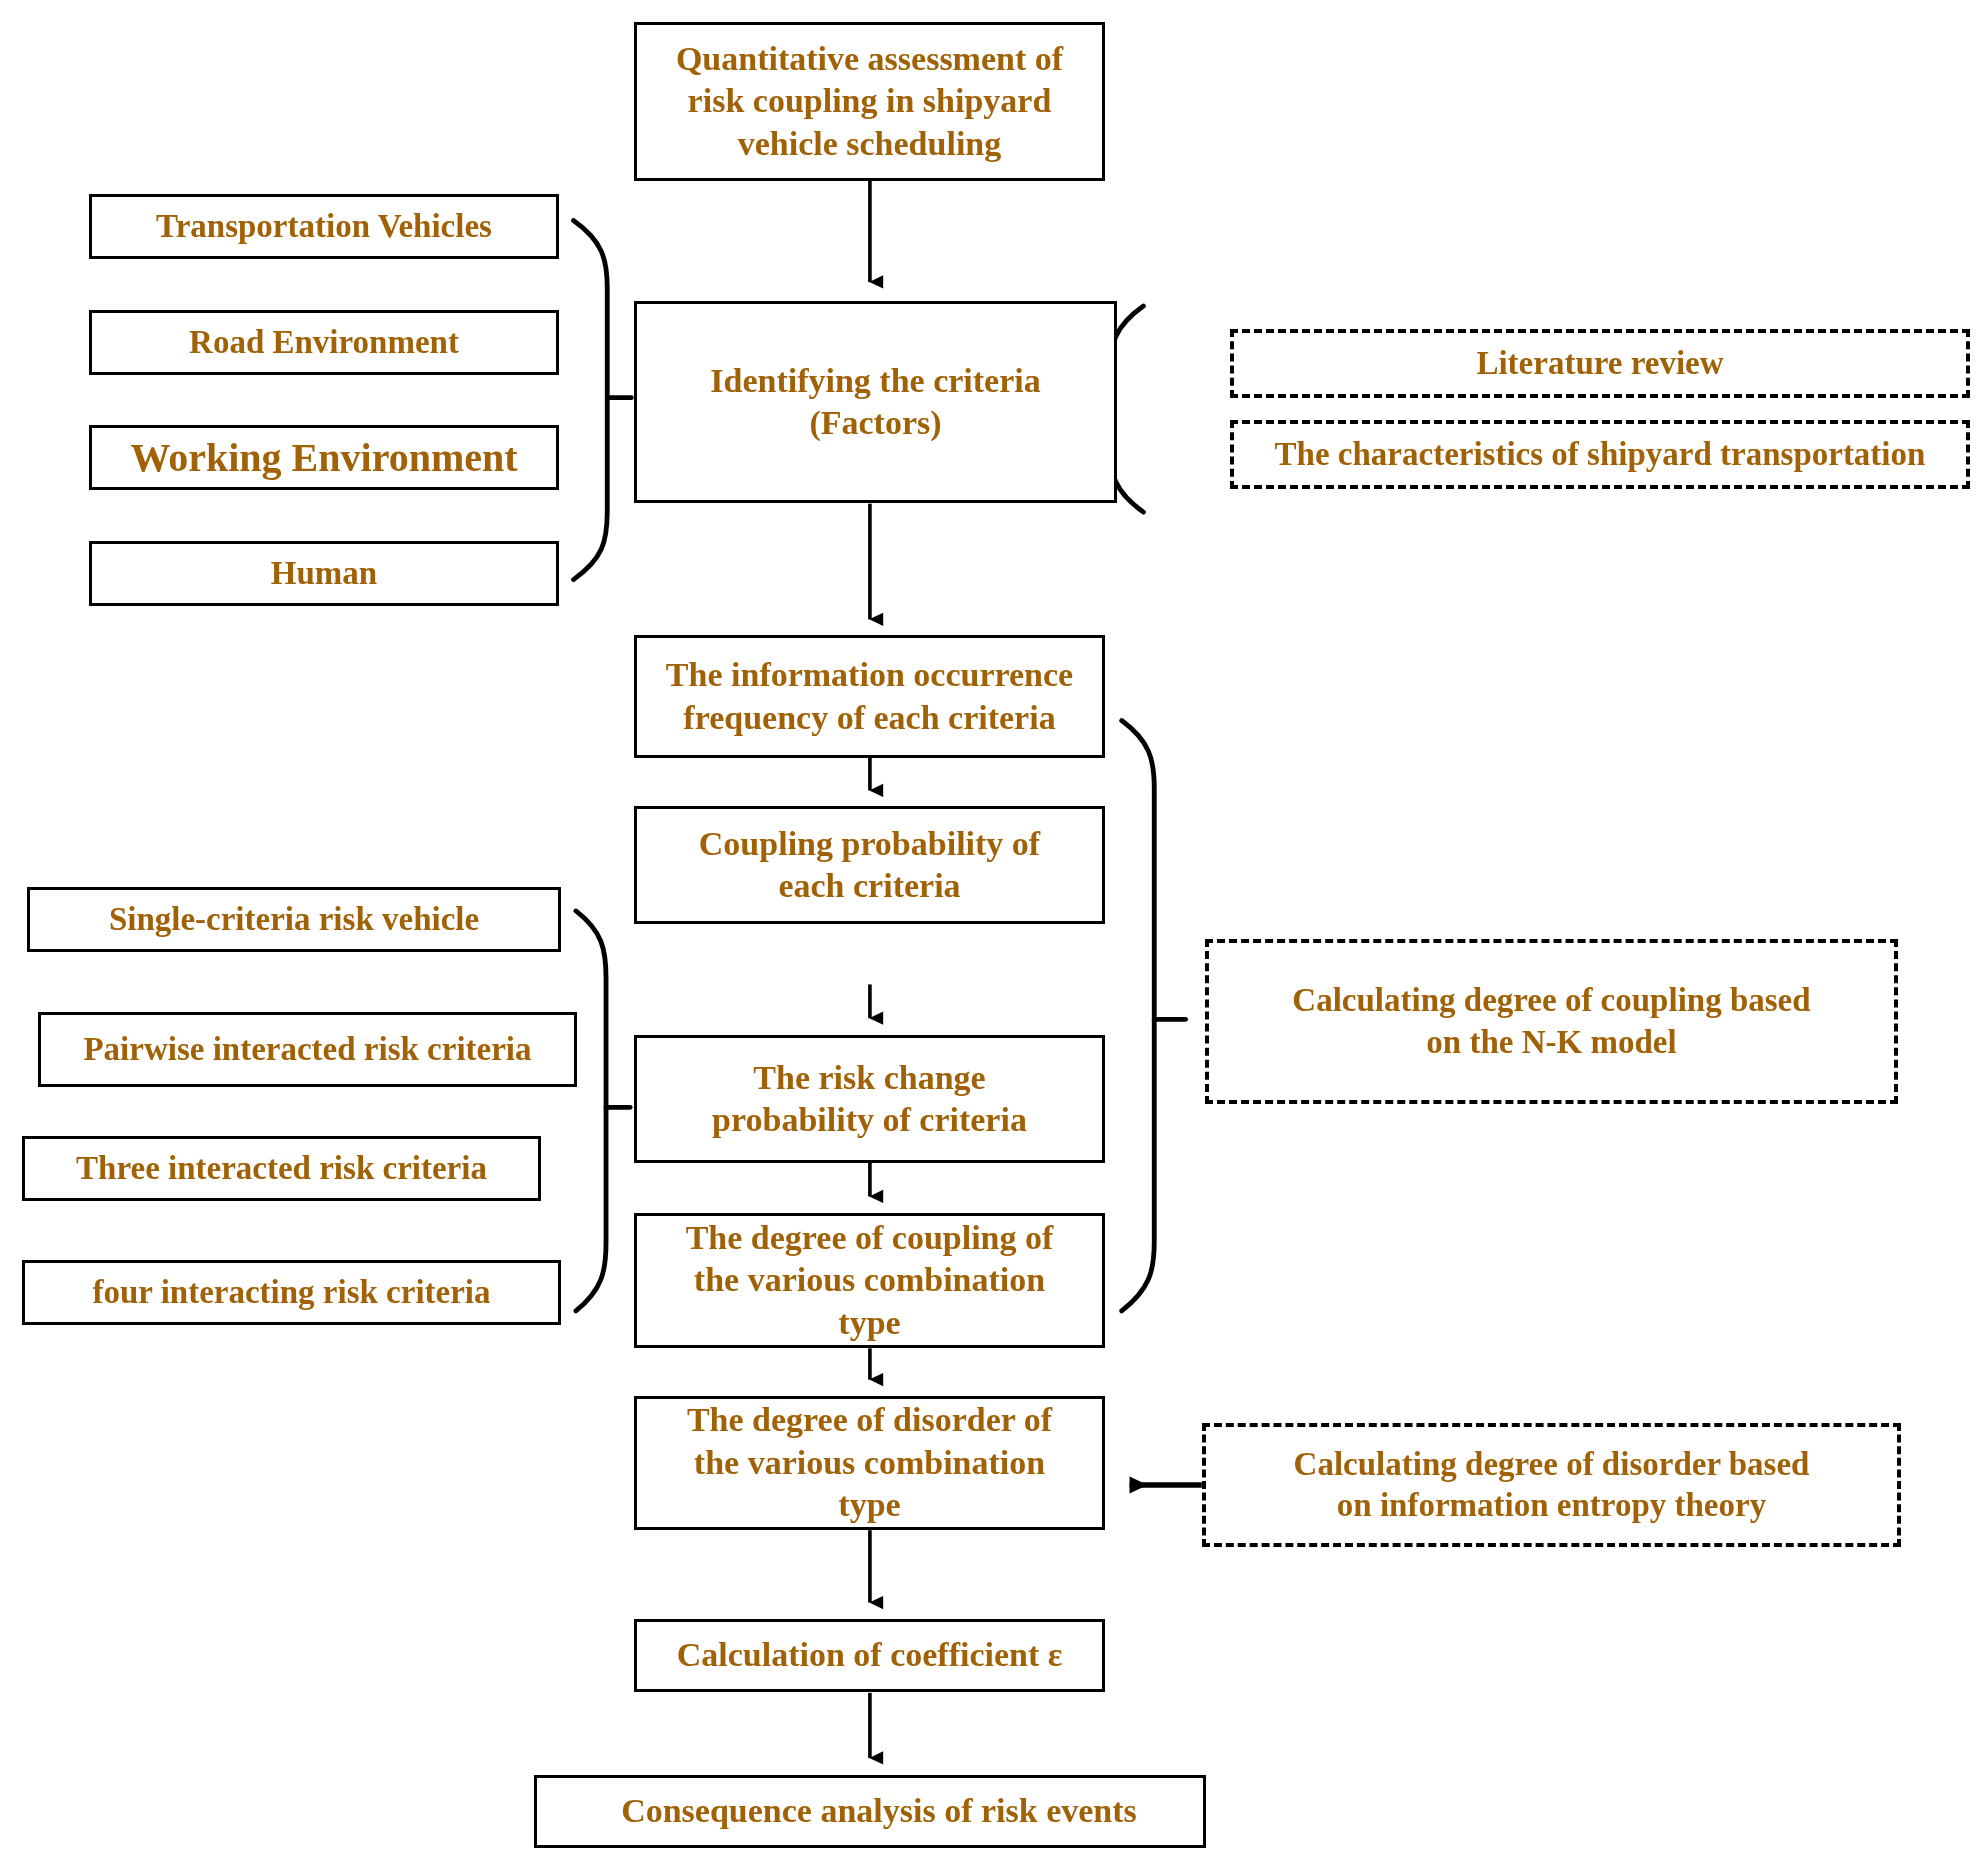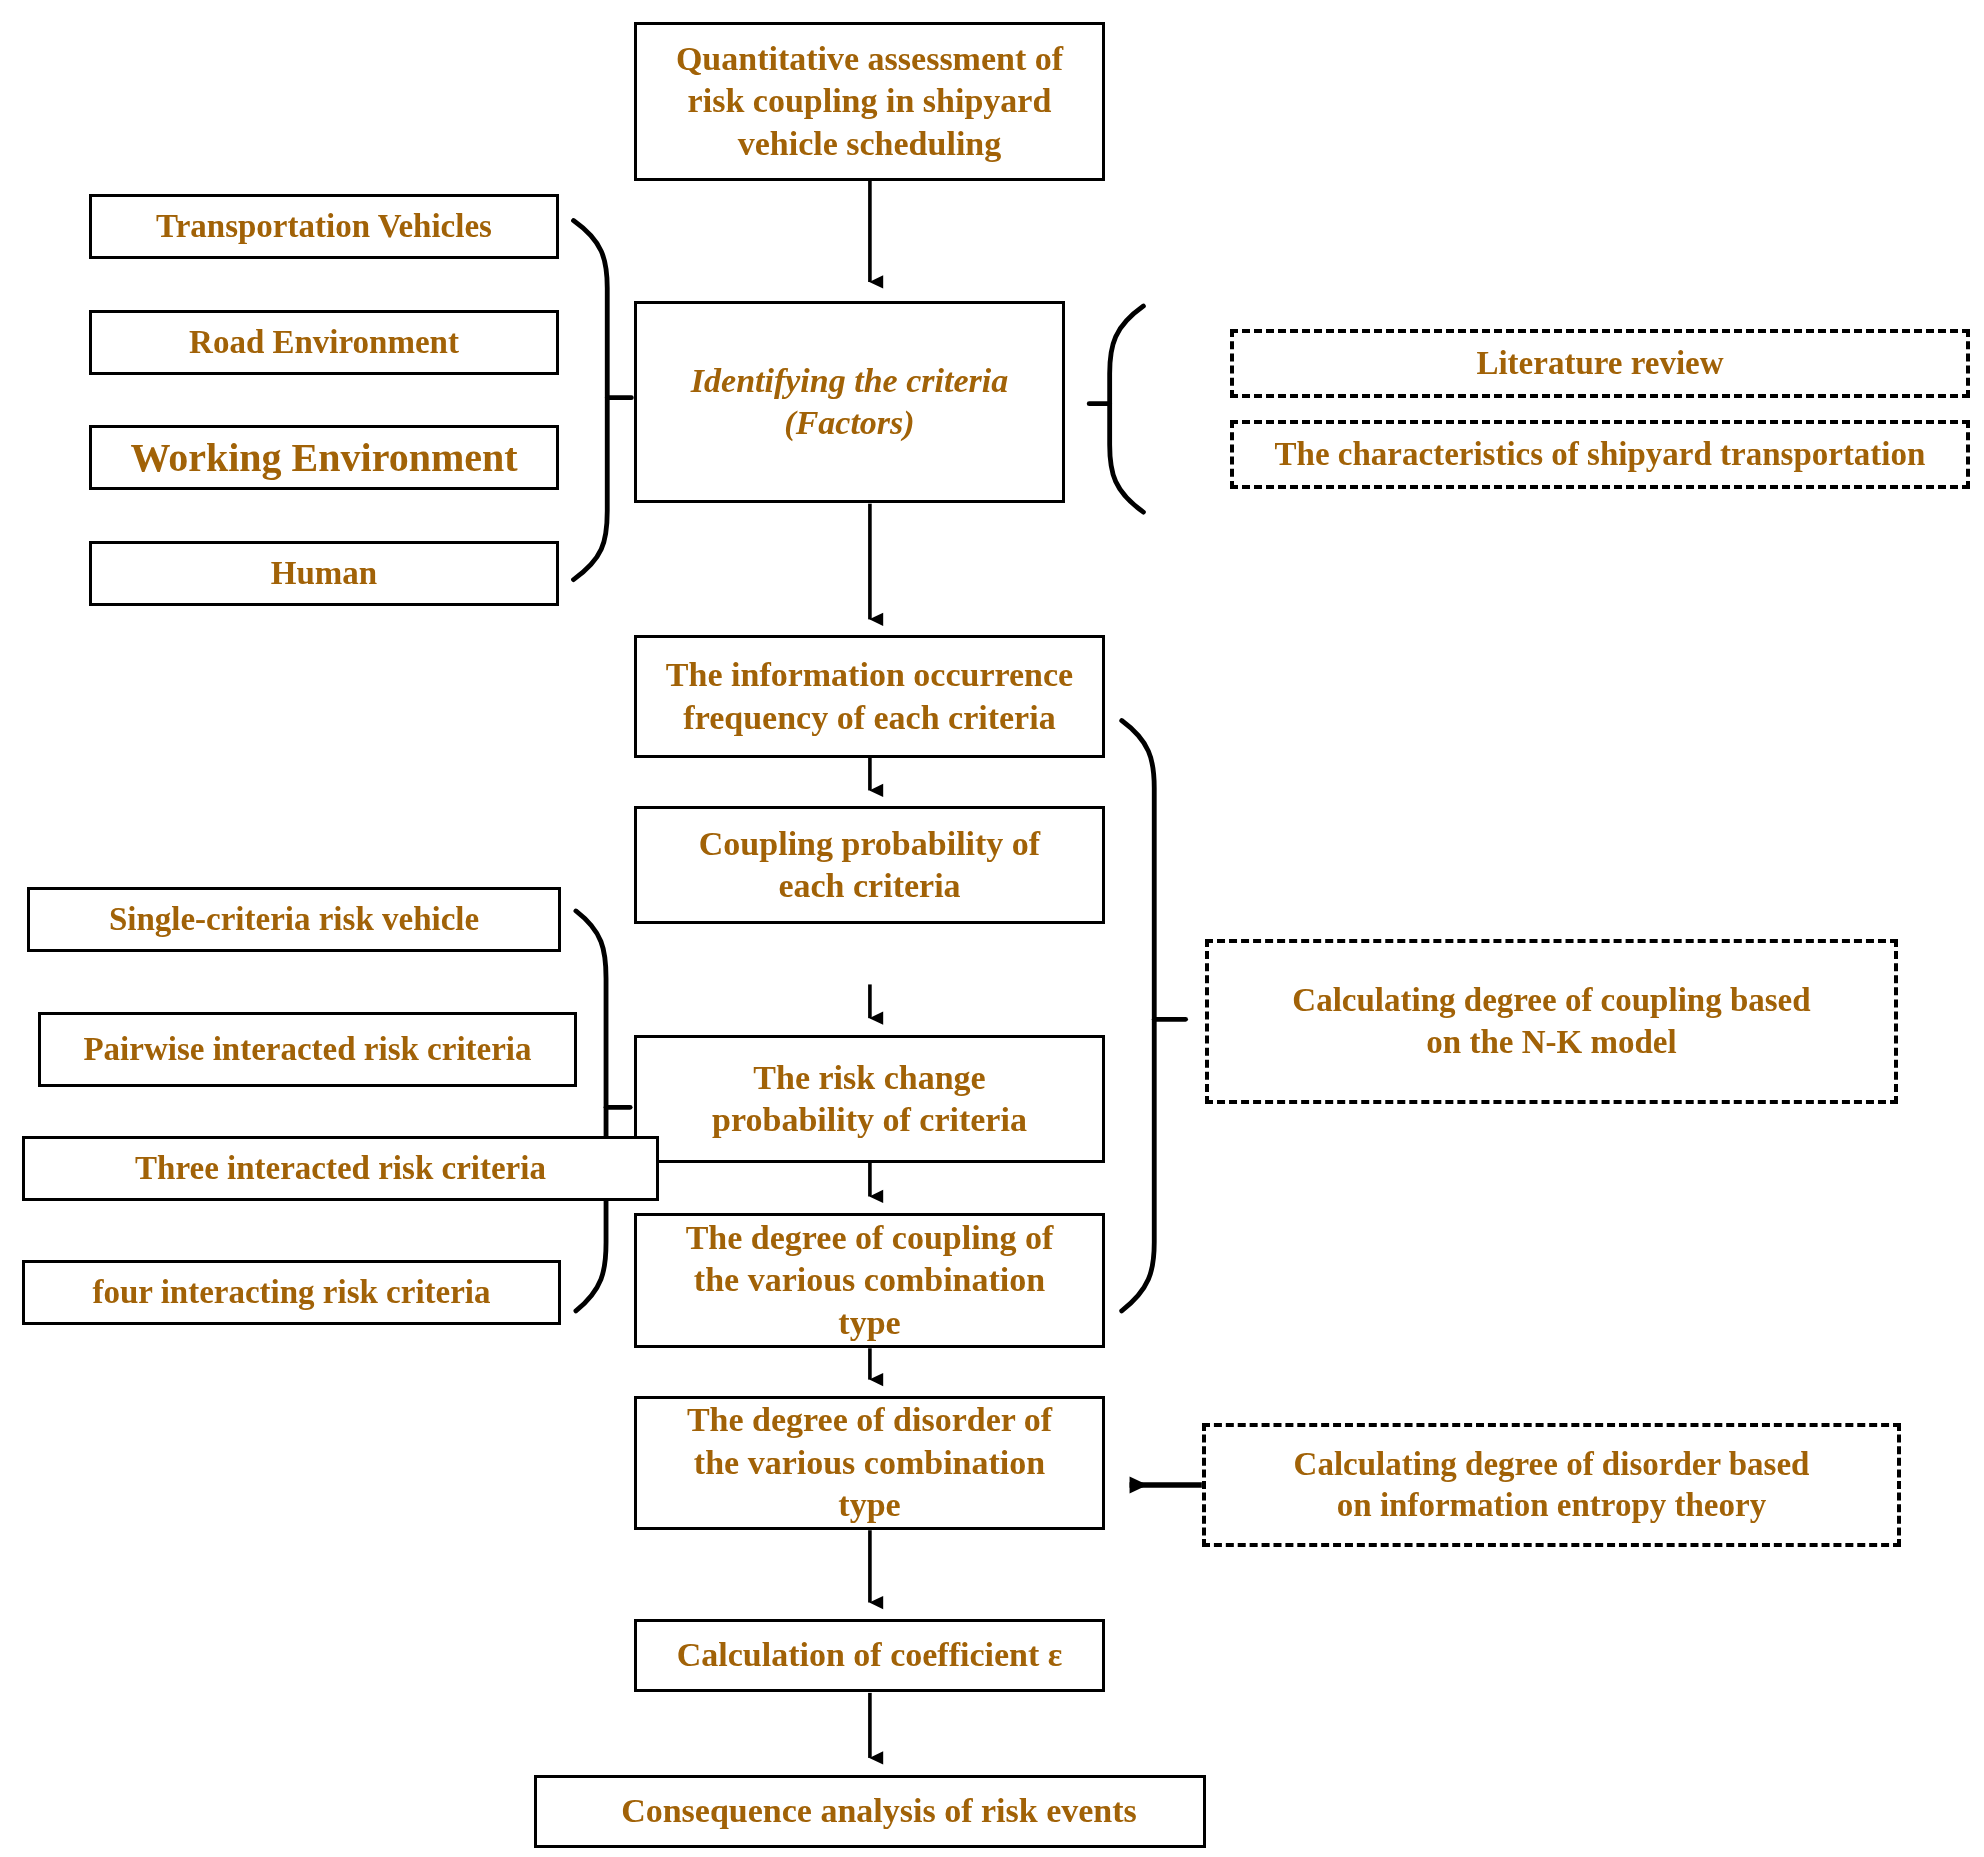--- a/index.html
+++ b/index.html
@@ -111,21 +111,21 @@
                L 1916 2062
                C 1916 2110, 1908 2140, 1862 2176"></path>
       <line x1="1916" y1="1692" x2="1968" y2="1692"></line>
     </g>
   </svg>
 
   <div class="node" style="left:634px; top:22px; width:471px; height:159px; font-size:34px;">Quantitative assessment of
 risk coupling in shipyard
 vehicle scheduling</div>
 
-  <div class="node" style="left:634px; top:301px; width:431px; height:202px; font-size:34px;font-style:italic;">Identifying the criteria
+  <div class="node" style="left:634px; top:301px; width:483px; height:202px; font-size:34px;">Identifying the criteria
 (Factors)</div>
 
   <div class="node" style="left:634px; top:635px; width:471px; height:123px; font-size:34px;">The information occurrence
 frequency of each criteria</div>
 
   <div class="node" style="left:634px; top:806px; width:471px; height:118px; font-size:34px;">Coupling probability of
 each criteria</div>
 
   <div class="node" style="left:634px; top:1035px; width:471px; height:128px; font-size:34px;">The risk change
 probability of criteria</div>
@@ -147,21 +147,21 @@
   <div class="node" style="left:89px; top:310px; width:470px; height:65px; font-size:33px;">Road Environment</div>
 
   <div class="node" style="left:89px; top:425px; width:470px; height:65px; font-size:40px;">Working Environment</div>
 
   <div class="node" style="left:89px; top:541px; width:470px; height:65px; font-size:33px;">Human</div>
 
   <div class="node" style="left:27px; top:887px; width:534px; height:65px; font-size:33px;">Single-criteria risk vehicle</div>
 
   <div class="node" style="left:38px; top:1012px; width:539px; height:75px; font-size:33px;">Pairwise interacted risk criteria</div>
 
-  <div class="node" style="left:22px; top:1136px; width:637px; height:65px; font-size:33px;">Three interacted risk criteria</div>
+  <div class="node" style="left:22px; top:1136px; width:519px; height:65px; font-size:33px;">Three interacted risk criteria</div>
 
   <div class="node" style="left:22px; top:1260px; width:539px; height:65px; font-size:33px;">four interacting risk criteria</div>
 
   <div class="node dashed" style="left:1230px; top:329px; width:740px; height:69px; font-size:33px;">Literature review</div>
 
   <div class="node dashed" style="left:1230px; top:420px; width:740px; height:69px; font-size:33px;">The characteristics of shipyard transportation</div>
 
   <div class="node dashed" style="left:1205px; top:939px; width:693px; height:165px; font-size:33px;">Calculating degree of coupling  based
 on the N-K model</div>
 

